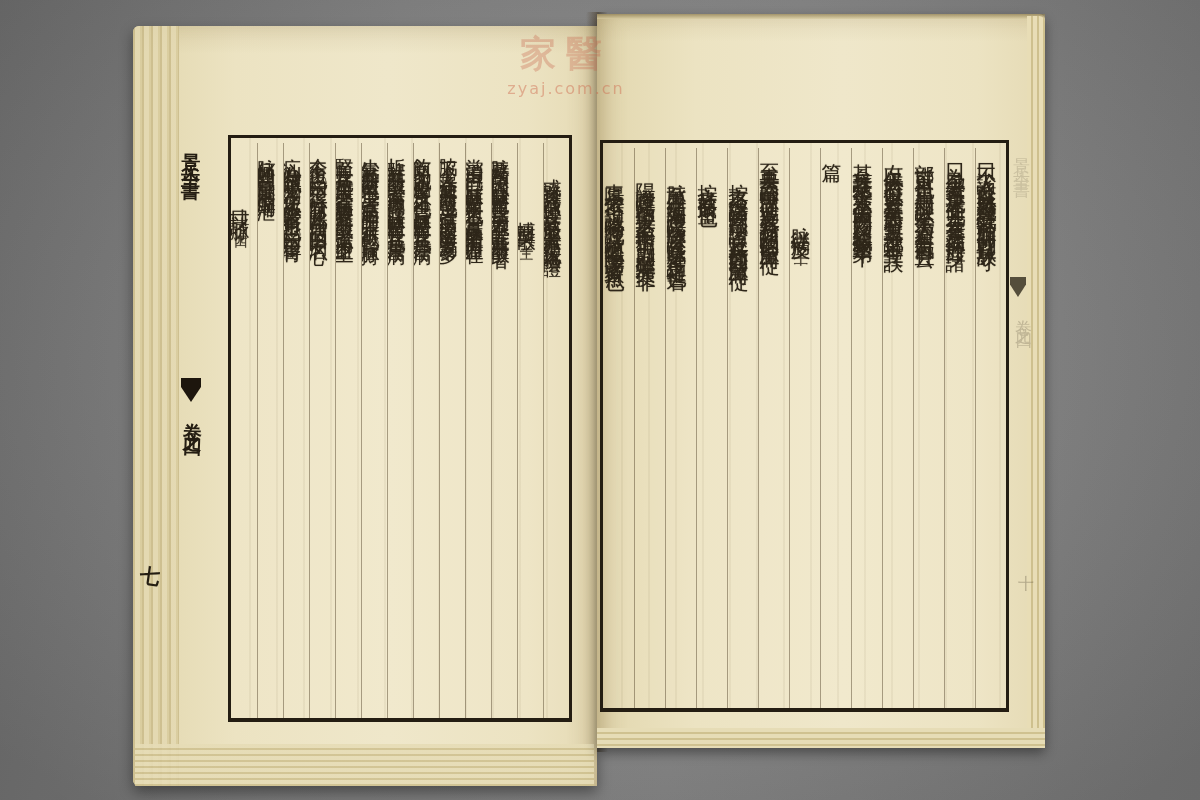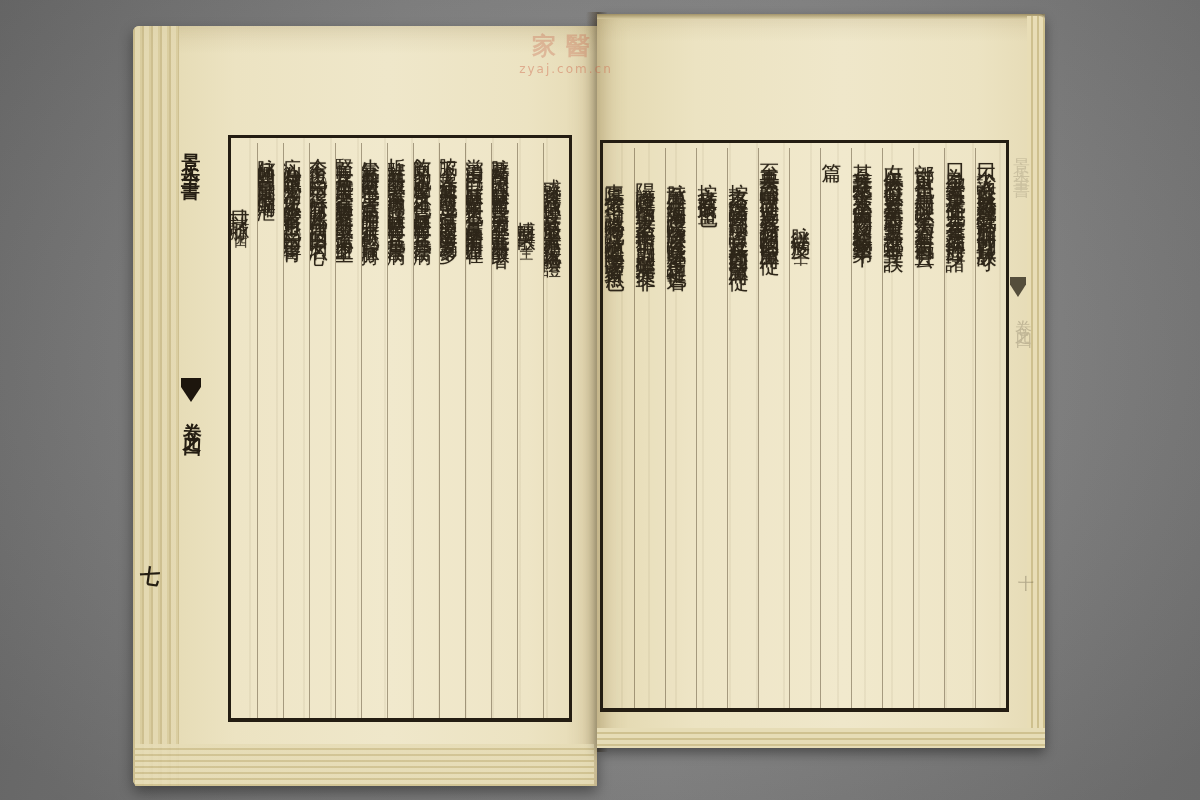--- a/index.html
+++ b/index.html
@@ -85,22 +85,22 @@
   .ghost-leaf{left:418px;top:548px;font-size:16px;opacity:.3;}
   .ghost-fishtail{position:absolute;left:413px;top:263px;width:16px;height:20px;background:#241d12;
     opacity:.75;clip-path:polygon(0 0,100% 0,100% 38%,50% 100%,0 38%);}
 
   
   .showthrough{position:absolute;inset:0;opacity:.07;pointer-events:none;
     background:repeating-linear-gradient(90deg,transparent 0 18px,#6b5a35 18px 20px,transparent 20px 27px);}
 
   
   .watermark{position:absolute;left:506px;top:30px;width:120px;text-align:center;z-index:5;}
-  .wm-chars{font-size:24px;font-weight:bold;letter-spacing:10px;color:rgba(194,90,67,.30);font-family:Liberation Serif, serif;}
-  .wm-url{font-size:12px;letter-spacing:2px;color:rgba(205,95,70,.42);font-family:"DejaVu Sans","Liberation Sans",sans-serif;}
+  .wm-chars{font-size:36px;font-weight:bold;letter-spacing:10px;color:rgba(194,90,67,.30);font-family:Liberation Serif, serif;}
+  .wm-url{font-size:16px;letter-spacing:2px;color:rgba(205,95,70,.42);font-family:"DejaVu Sans","Liberation Sans",sans-serif;}
 </style>
 </head>
 <body>
 
 <div class="scene">
 
   <div class="gutter"></div>
 
   <div class="page page-left">
     <div class="edge-left"></div>

